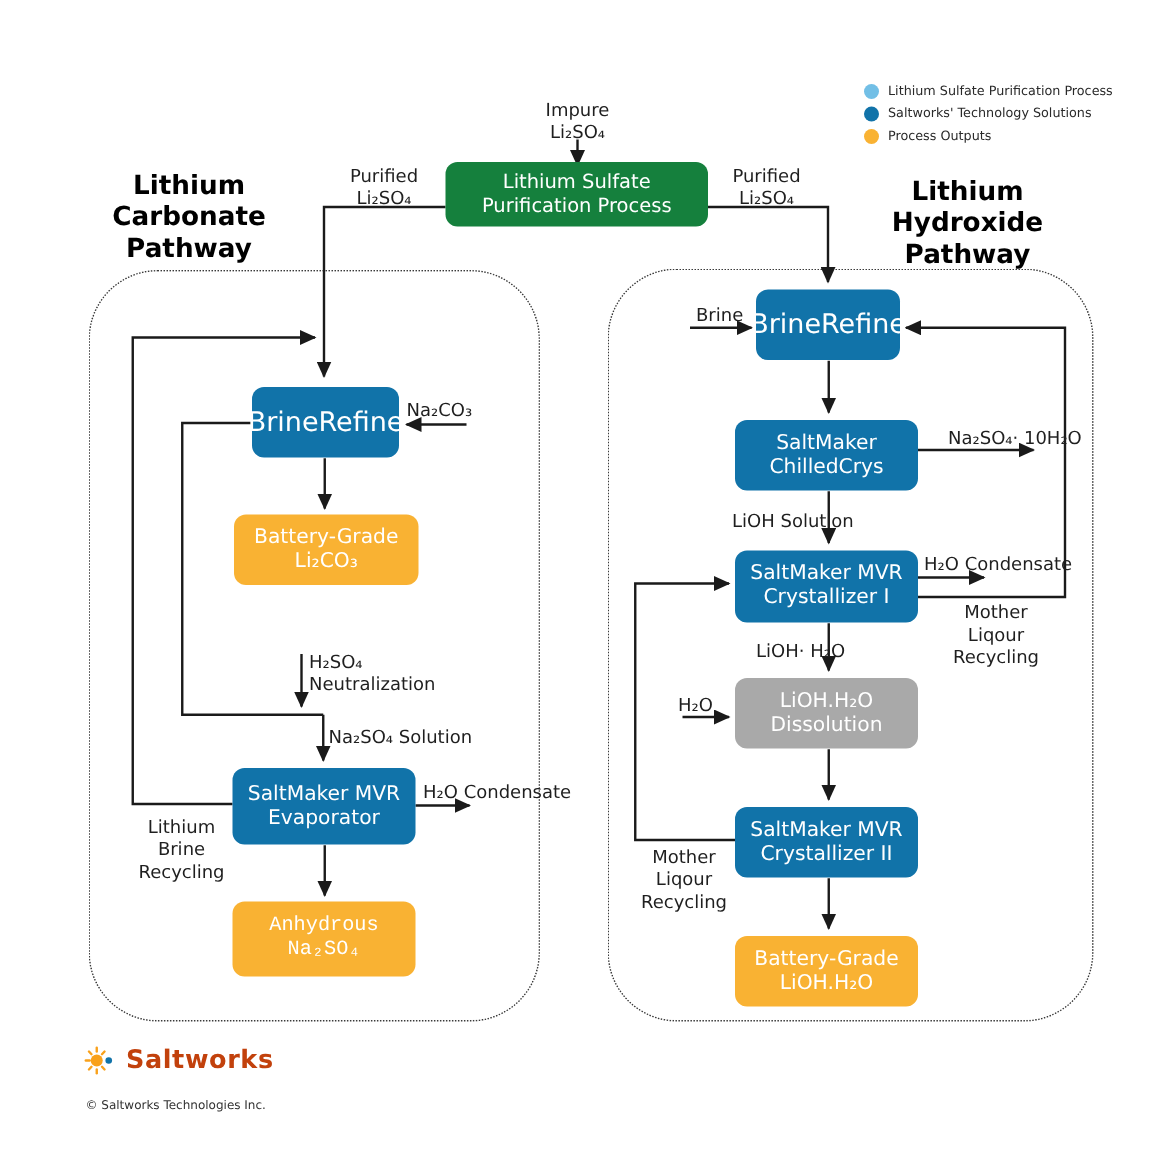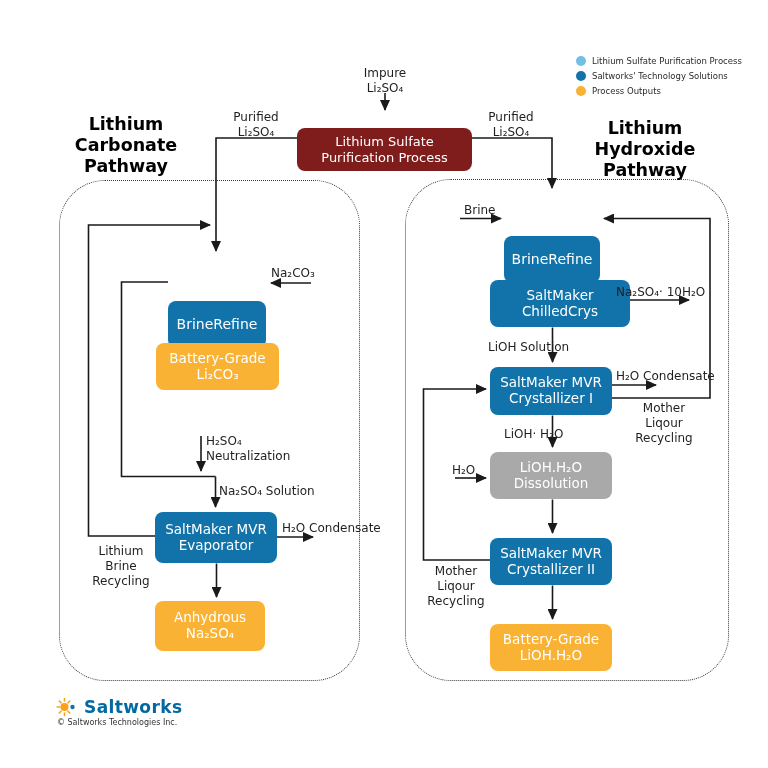--- a/index.html
+++ b/index.html
@@ -2,33 +2,33 @@
 <html><head>
 <meta charset="utf-8">
 <style>
   html,body{margin:0;padding:0;background:#ffffff;}
   .canvas{position:relative;width:768px;height:768px;background:#ffffff;overflow:hidden;
           font-family:"DejaVu Sans","Liberation Sans",sans-serif;}
   .layer{position:absolute;left:0;top:0;}
   .pathway-box{position:absolute;border:1.7px dotted #3a3a3a;border-radius:46px;background:transparent;}
   .node{position:absolute;border-radius:8px;color:#ffffff;display:flex;align-items:center;justify-content:center;
         text-align:center;white-space:pre-line;font-size:13.5px;line-height:1.18;font-weight:400;}
-  .node.small{font-size:14px;margin-top:43px;}
+  .node.small{font-size:18px;}
   .heading{position:absolute;color:#000000;font-weight:bold;font-size:17.5px;line-height:1.2;
            text-align:center;white-space:pre-line;}
   .flabel{position:absolute;color:#1f1f1f;font-size:12px;line-height:1.25;white-space:pre-line;}
   .flabel.ctr{text-align:center;}
   .legend{position:absolute;left:576px;top:56px;display:flex;flex-direction:column;gap:5px;}
   .legend-row{display:flex;align-items:center;gap:6px;}
   .legend-dot{width:10px;height:10px;border-radius:50%;flex:0 0 auto;}
   .legend-label{font-size:8.5px;color:#2a2a2a;white-space:nowrap;}
   .logo{position:absolute;left:55px;top:696px;}
   .logo-row{display:flex;align-items:center;gap:7px;}
-  .logo-name{color:#0369a1;font-weight:bold;font-size:17px;letter-spacing:0.4px;}
-  .copyright{font-size:8px;color:#333333;margin-top:0;margin-left:2px;}
+  .logo-name{color:#c2410c;font-weight:bold;font-size:17px;letter-spacing:0.4px;}
+  .copyright{font-size:8px;color:#333333;margin-top:14px;margin-left:2px;}
 </style>
 </head>
 <body>
 
 <div class="canvas">
 
   <div class="pathway-box" style="left:59px;top:180px;width:299px;height:499px;"></div>
   <div class="pathway-box" style="left:405px;top:179px;width:322px;height:500px;"></div>
 
   <svg class="layer" width="768" height="768">
@@ -78,37 +78,37 @@
     </div>
   </div>
 
   <div class="heading" style="left:46px;top:114px;width:160px;">Lithium
 Carbonate
 Pathway</div>
   <div class="heading" style="left:565px;top:118px;width:160px;">Lithium
 Hydroxide
 Pathway</div>
 
-  <div class="node" style="left: 297px; top: 128px; width: 175px; height: 43px; font-size: 13px; background: #7f1d1d;">Lithium Sulfate
+  <div class="node" style="left: 297px; top: 108px; width: 175px; height: 43px; font-size: 13px; background: #15803d;">Lithium Sulfate
 Purification Process</div>
 
   <div class="node small" style="left: 168px; top: 258px; width: 98px; height: 47px; background: rgb(17, 115, 169);">BrineRefine</div>
 
   <div class="node" style="left: 156px; top: 343px; width: 123px; height: 47px; background: rgb(249, 178, 51);">Battery-Grade
 Li₂CO₃</div>
 
   <div class="node" style="left: 155px; top: 512px; width: 122px; height: 51px; background: rgb(17, 115, 169);">SaltMaker MVR
 Evaporator</div>
 
-  <div class="node" style="left: 155px; top: 601px; width: 110px; height: 50px; background: rgb(249, 178, 51);">Anhydrous
+  <div class="node" style="left: 155px; top: 601px; width: 122px; height: 50px; background: rgb(249, 178, 51); font-family: Liberation Mono, monospace;">Anhydrous
 Na₂SO₄</div>
 
   <div class="node small" style="left: 504px; top: 193px; width: 96px; height: 47px; background: rgb(17, 115, 169);">BrineRefine</div>
 
-  <div class="node" style="left: 490px; top: 280px; width: 140px; height: 47px; background: rgb(17, 115, 169);">SaltMaker
+  <div class="node" style="left: 490px; top: 280px; width: 122px; height: 47px; background: rgb(17, 115, 169);">SaltMaker
 ChilledCrys</div>
 
   <div class="node" style="left: 490px; top: 367px; width: 122px; height: 48px; background: rgb(17, 115, 169);">SaltMaker MVR
 Crystallizer I</div>
 
   <div class="node" style="left: 490px; top: 452px; width: 122px; height: 47px; background: rgb(169, 169, 169);">LiOH.H₂O
 Dissolution</div>
 
   <div class="node" style="left: 490px; top: 538px; width: 122px; height: 47px; background: rgb(17, 115, 169);">SaltMaker MVR
 Crystallizer II</div>
@@ -123,21 +123,21 @@
   <div class="flabel ctr" style="left:481px;top:110px;width:60px;">Purified
 Li₂SO₄</div>
   <div class="flabel" style="left:271px;top:266px;">Na₂CO₃</div>
   <div class="flabel" style="left:206px;top:434px;">H₂SO₄
 Neutralization</div>
   <div class="flabel" style="left:219px;top:484px;">Na₂SO₄ Solution</div>
   <div class="flabel ctr" style="left:81px;top:544px;width:80px;">Lithium Brine
 Recycling</div>
   <div class="flabel" style="left:282px;top:521px;">H₂O Condensate</div>
   <div class="flabel" style="left:464px;top:203px;">Brine</div>
-  <div class="flabel" style="left:616px;top:285px;">Na₂SO₄· 10H₂O</div>
+  <div class="flabel" style="left:632px;top:285px;">Na₂SO₄· 10H₂O</div>
   <div class="flabel" style="left:488px;top:340px;">LiOH Solution</div>
   <div class="flabel" style="left:616px;top:369px;">H₂O Condensate</div>
   <div class="flabel ctr" style="left:624px;top:401px;width:80px;">Mother Liqour
 Recycling</div>
   <div class="flabel" style="left:504px;top:427px;">LiOH· H₂O</div>
   <div class="flabel" style="left:452px;top:463px;">H₂O</div>
   <div class="flabel ctr" style="left:416px;top:564px;width:80px;">Mother Liqour
 Recycling</div>
 
   <div class="logo">

